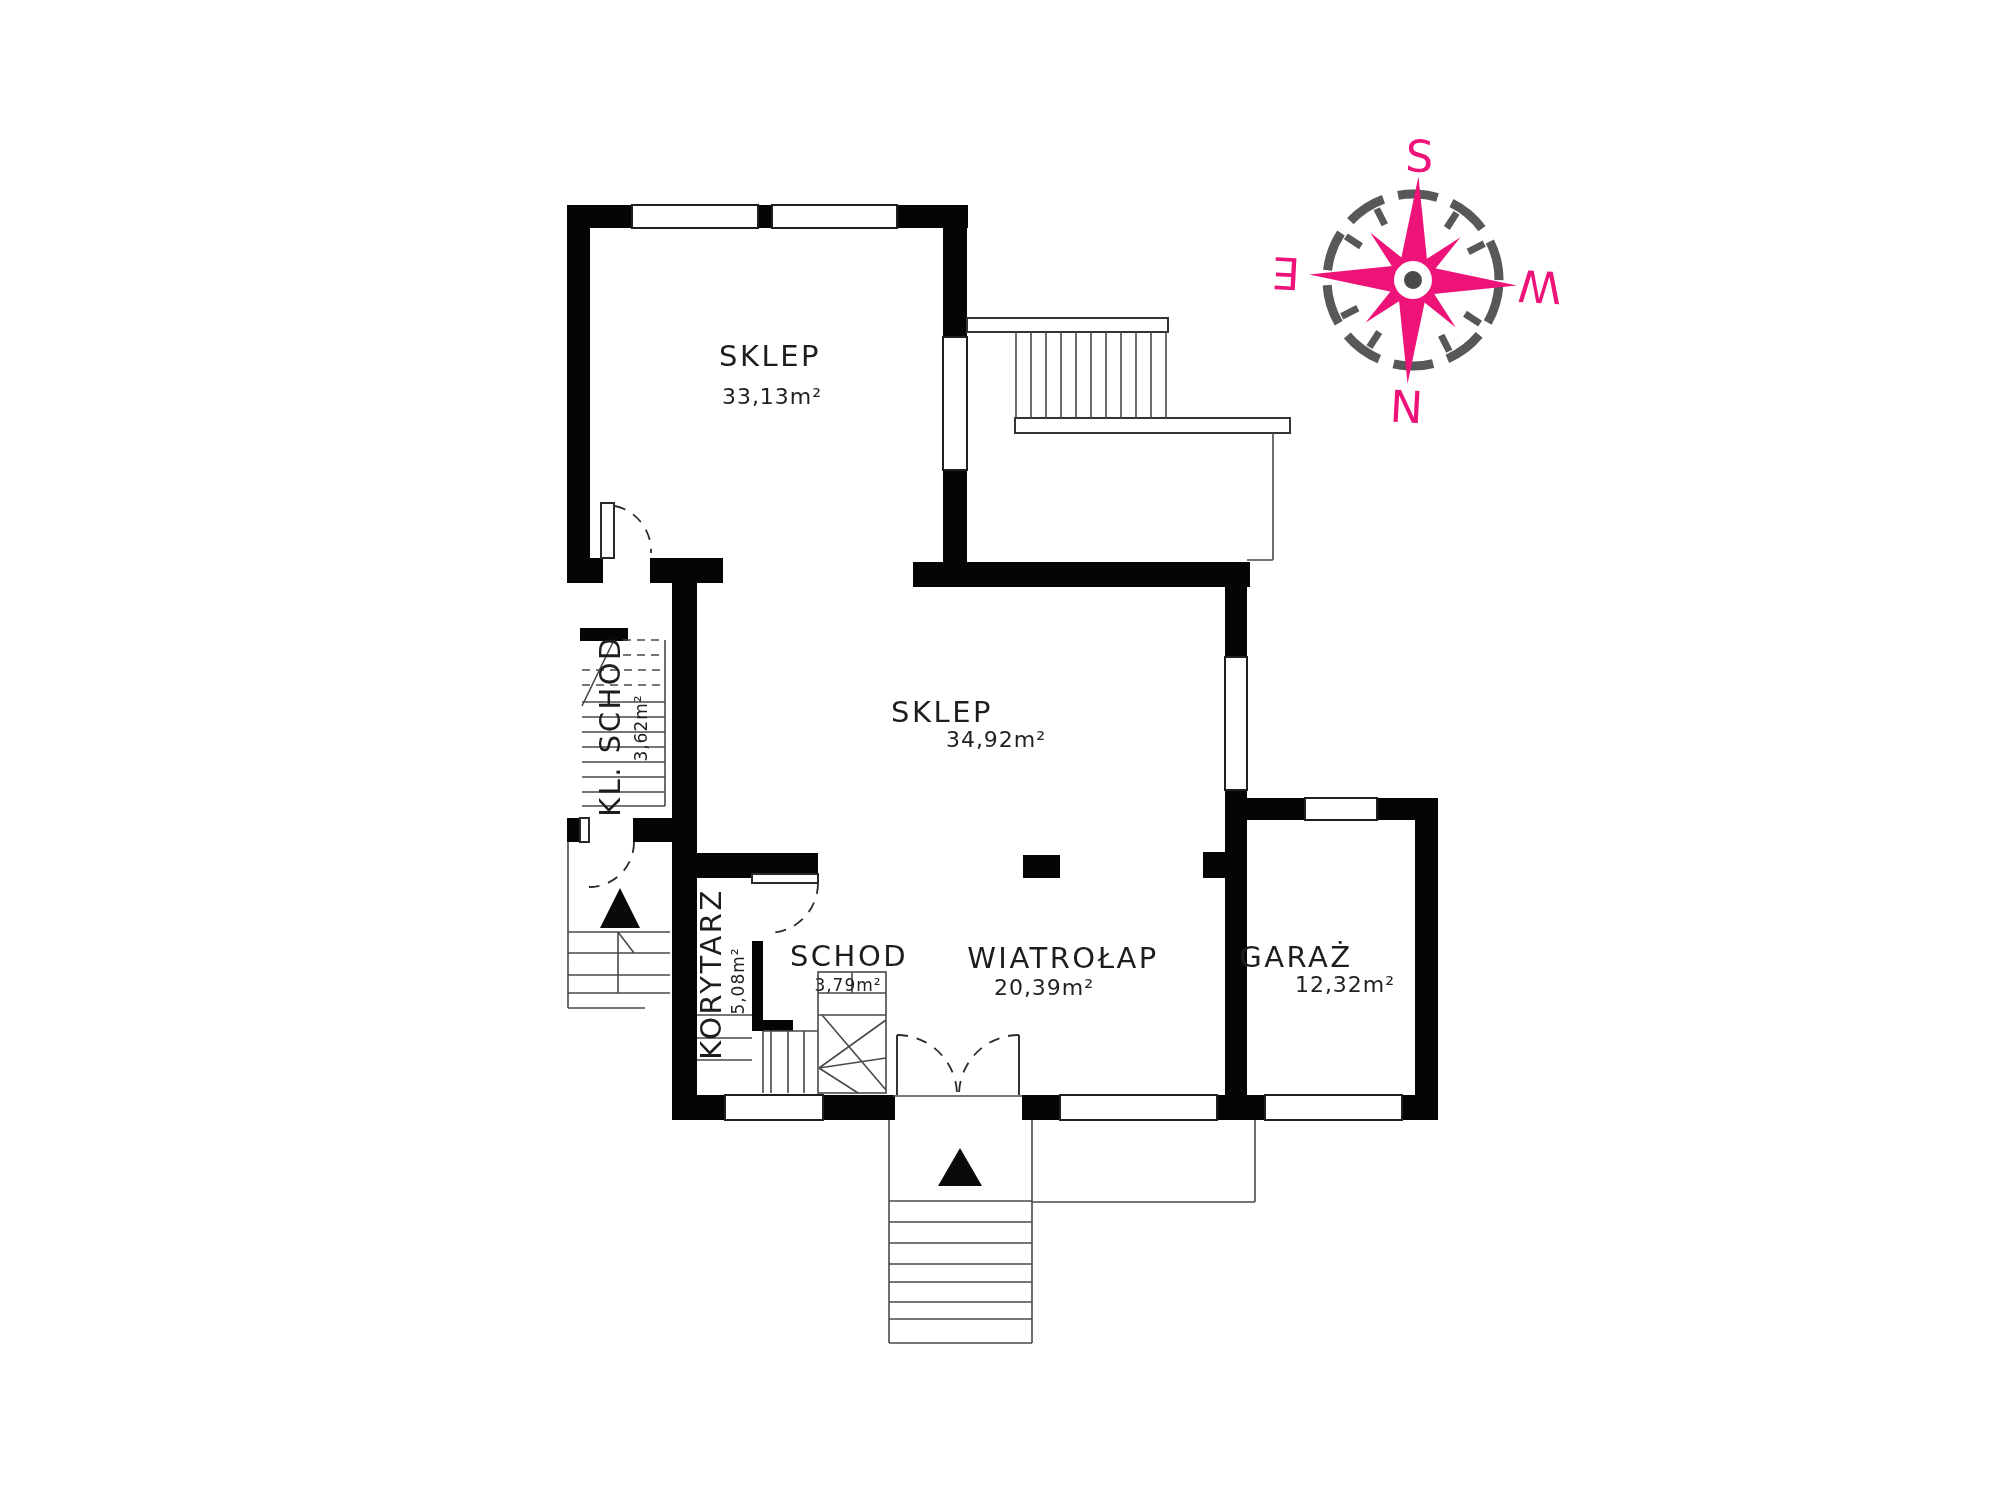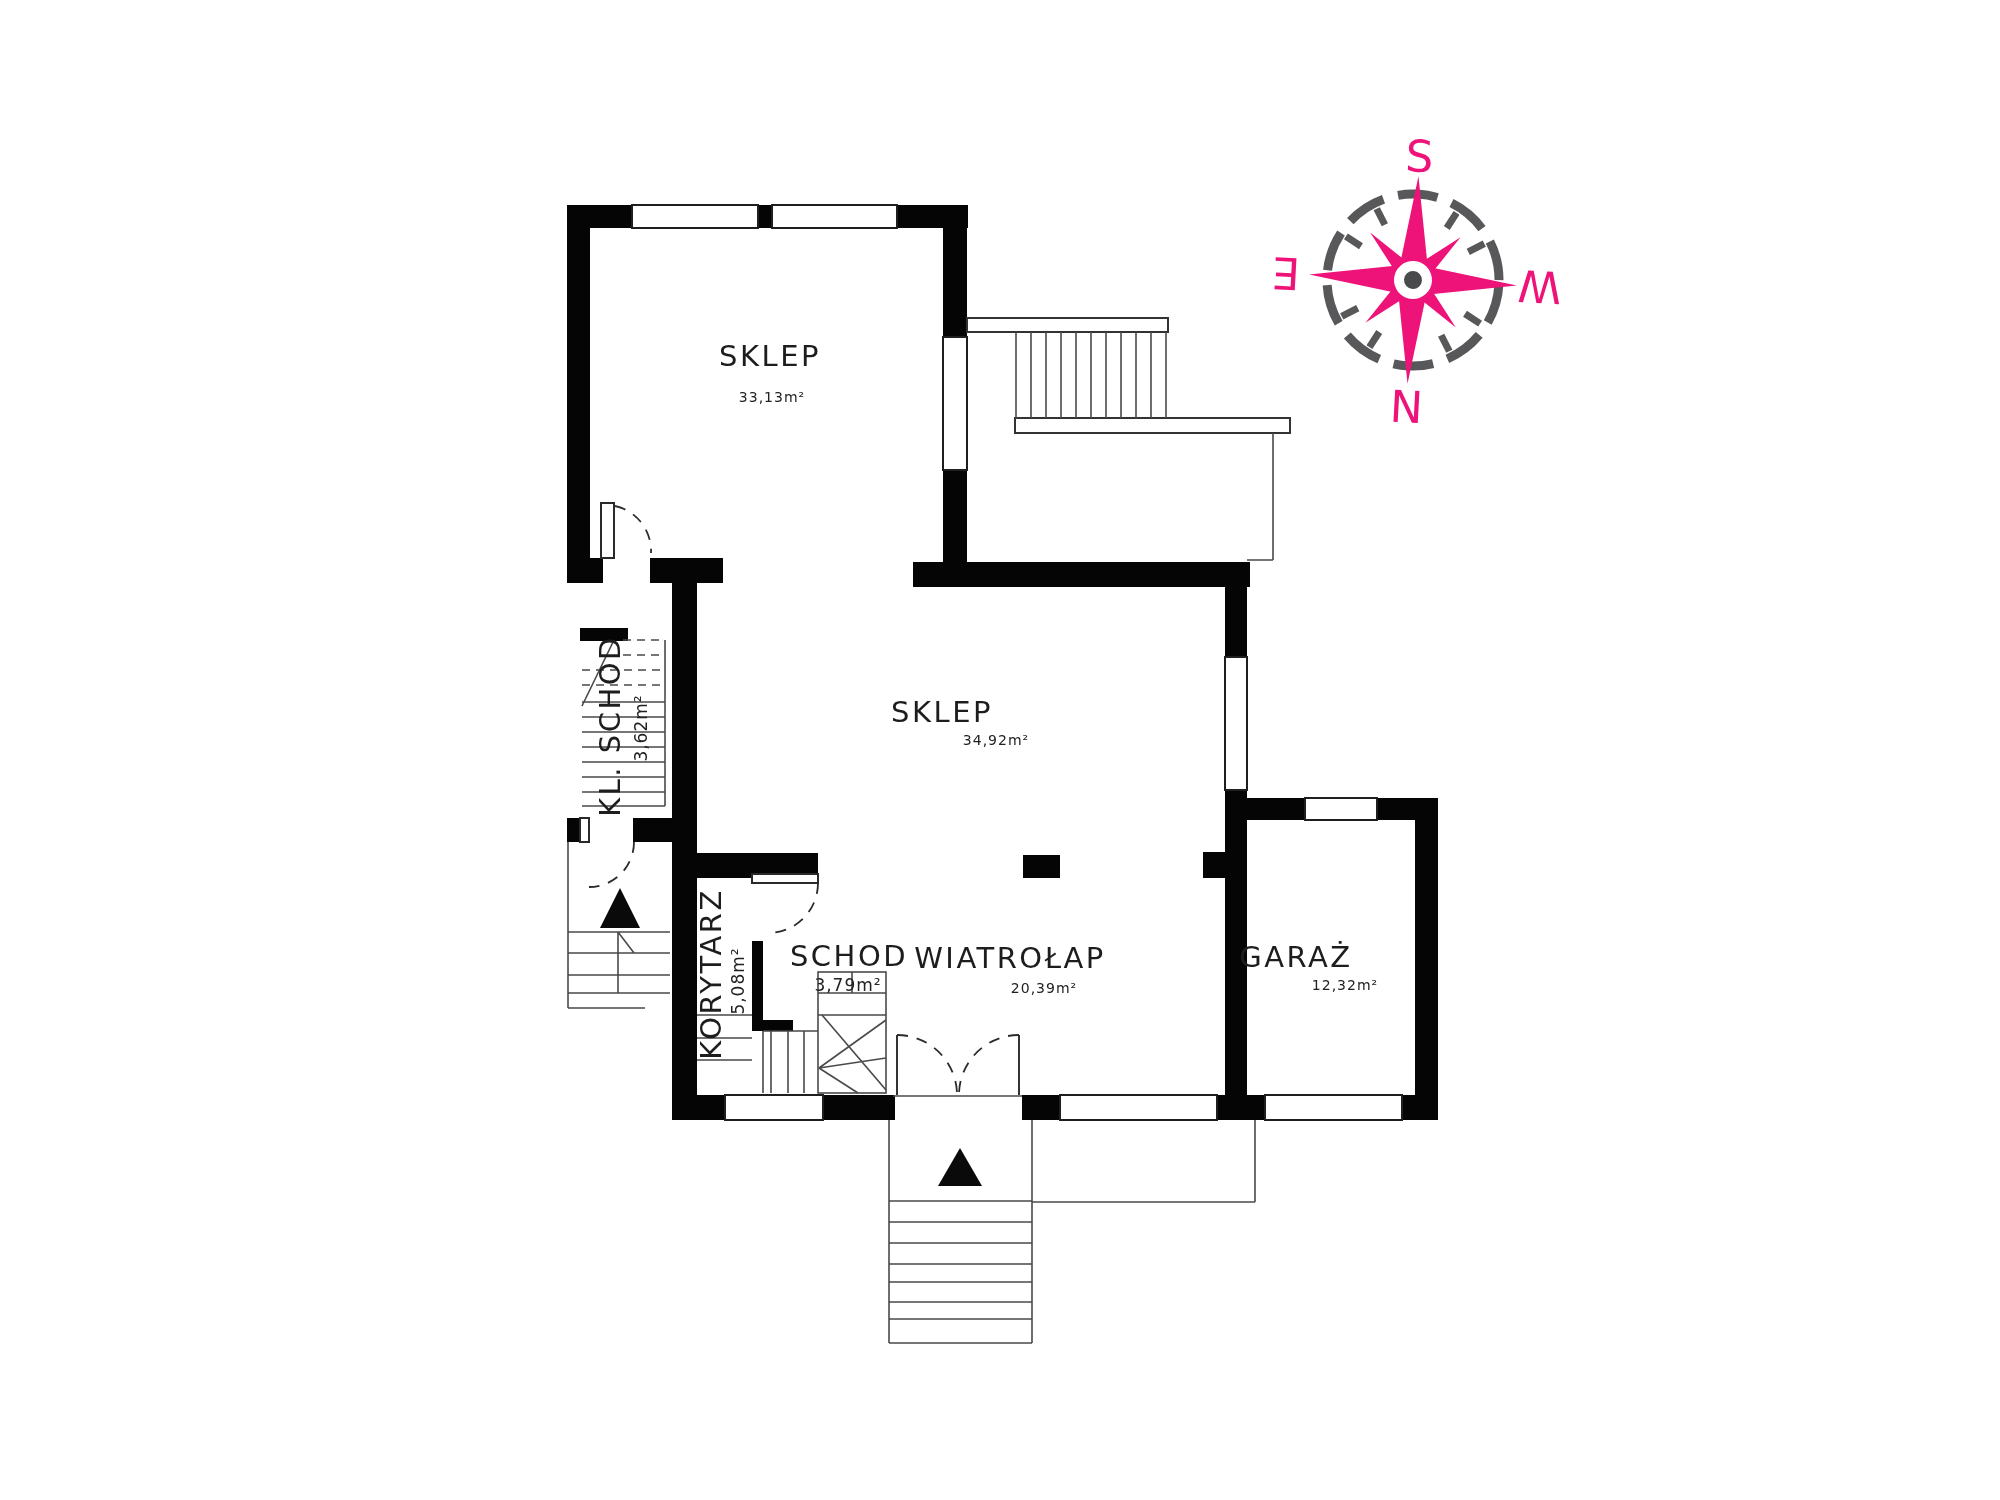--- a/index.html
+++ b/index.html
@@ -14,21 +14,21 @@
   .label{
     position:absolute;
     transform:translate(-50%,-50%);
     white-space:nowrap;
     color:#1d1d1d;
     text-align:center;
     line-height:1;
   }
   .label.rot{transform:translate(-50%,-50%) rotate(-90deg);}
   .room-name{font-size:29px;letter-spacing:2.5px;font-weight:400;}
-  .room-area{font-size:14px;letter-spacing:1px;font-weight:400;color:#222;}
+  .room-area{font-size:22px;letter-spacing:1px;font-weight:400;color:#222;}
   .room-area.small{font-size:17px;}
   .wall{fill:#050505;stroke:none;}
   .win{fill:#ffffff;stroke:#1f1f1f;stroke-width:2;}
   .leaf{fill:#ffffff;stroke:#2a2a2a;stroke-width:2;}
   .thin{stroke:#4a4a4a;stroke-width:1.6;fill:none;}
   .outline{stroke:#333333;stroke-width:2;fill:none;}
   .rail{fill:#ffffff;stroke:#333333;stroke-width:2;}
   .arc{stroke:#2b2b2b;stroke-width:1.8;fill:none;stroke-dasharray:11 9;}
   .dashtread{stroke:#4a4a4a;stroke-width:1.6;fill:none;stroke-dasharray:8 6;}
   .tri{fill:#0a0a0a;}
@@ -169,19 +169,19 @@
 
   <div class="label room-name rot" style="left:610px;top:726px">KL. SCHOD</div>
   <div class="label room-area small rot" style="left:641px;top:728px">3,62m²</div>
 
   <div class="label room-name rot" style="left:711px;top:974px">KORYTARZ</div>
   <div class="label room-area small rot" style="left:738px;top:981px">5,08m²</div>
 
   <div class="label room-name" style="left:849px;top:956px">SCHOD</div>
   <div class="label room-area small" style="left:848px;top:985px">3,79m²</div>
 
-  <div class="label room-name" style="left:1010px;top:958px">WIATROŁAP</div>
+  <div class="label room-name" style="left:1063px;top:958px">WIATROŁAP</div>
   <div class="label room-area" style="left:1044px;top:988px">20,39m²</div>
 
   <div class="label room-name" style="left:1296px;top:957px">GARAŻ</div>
   <div class="label room-area" style="left:1345px;top:985px">12,32m²</div>
 
 </div>
 
 </body></html>

